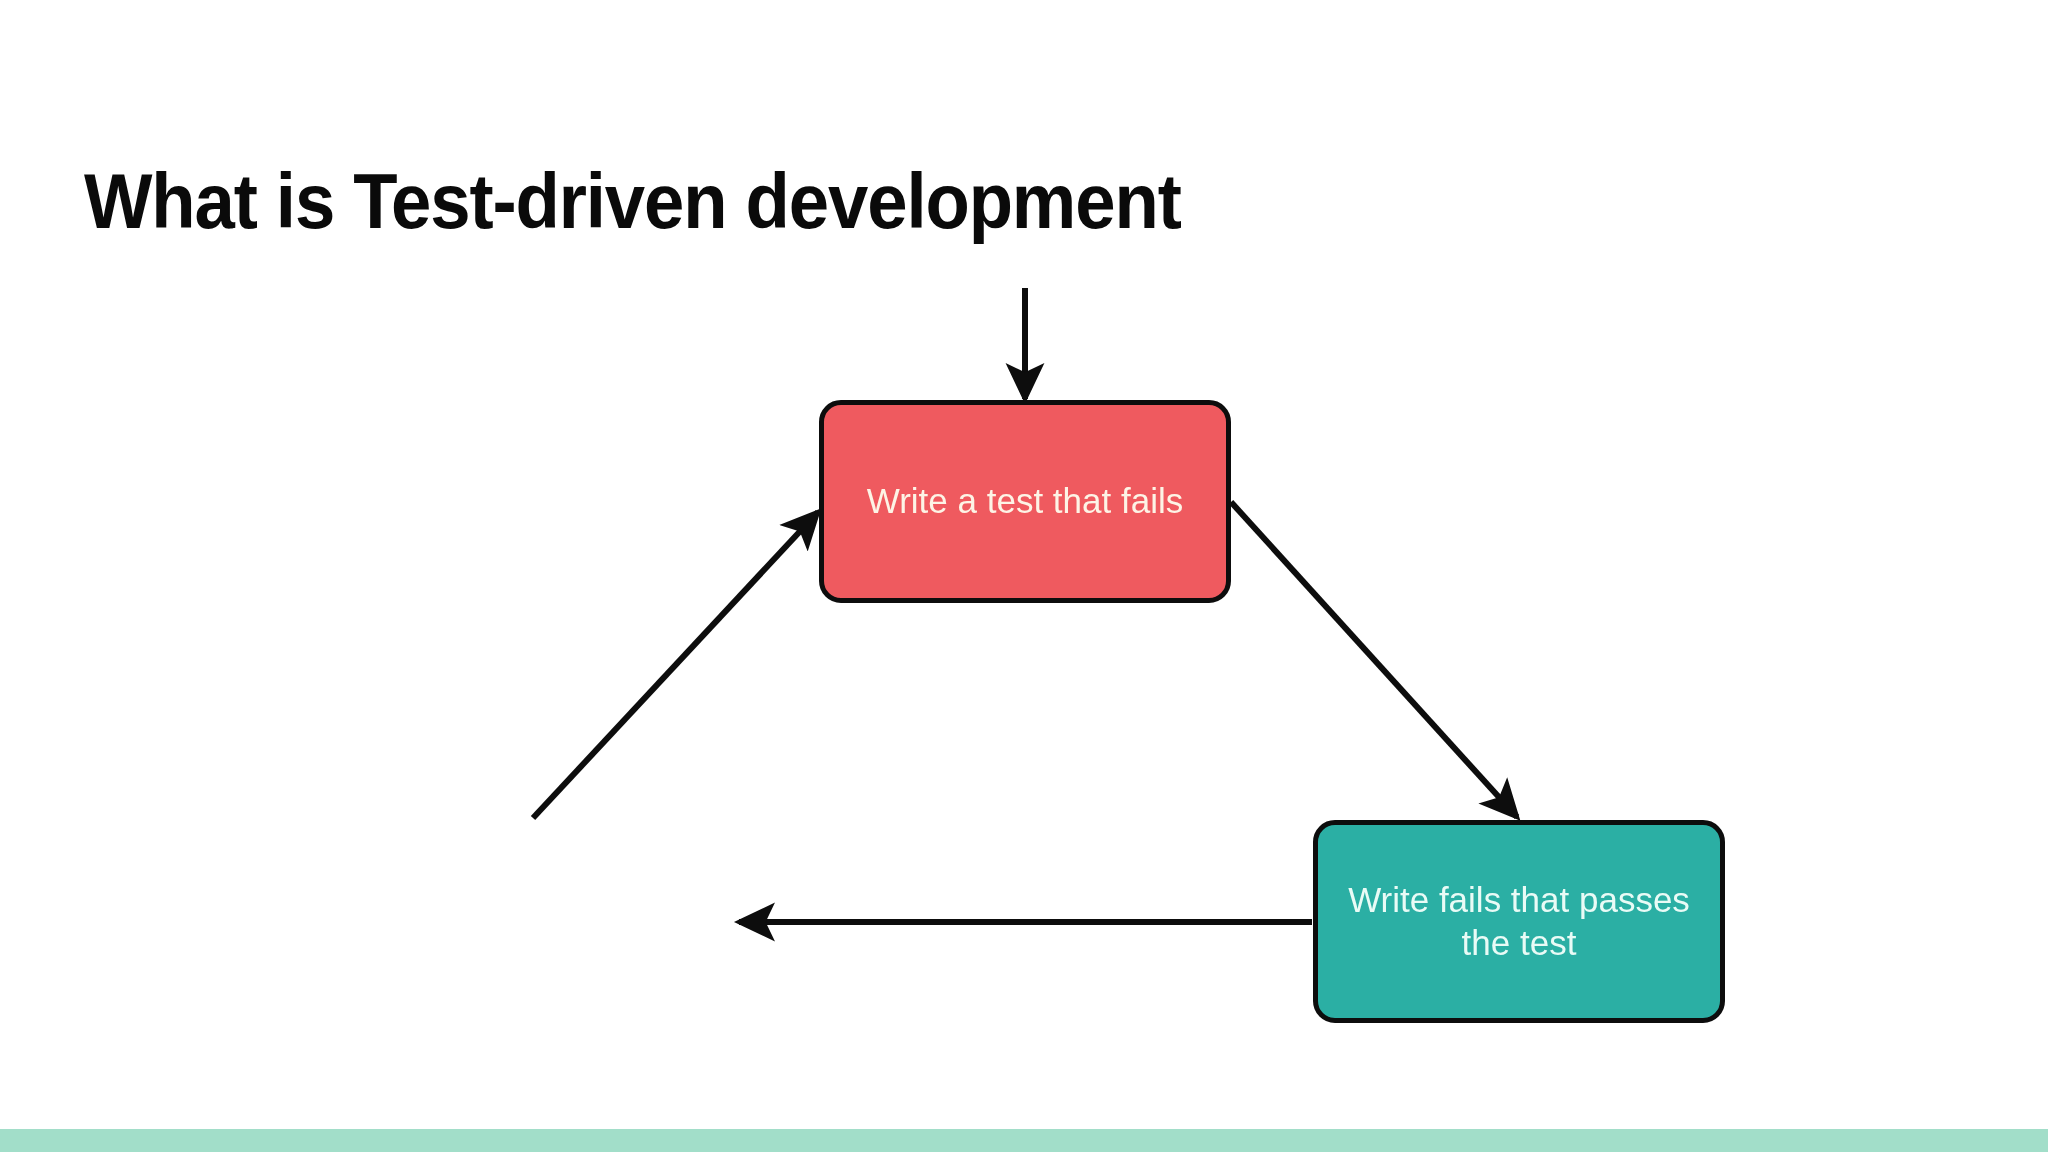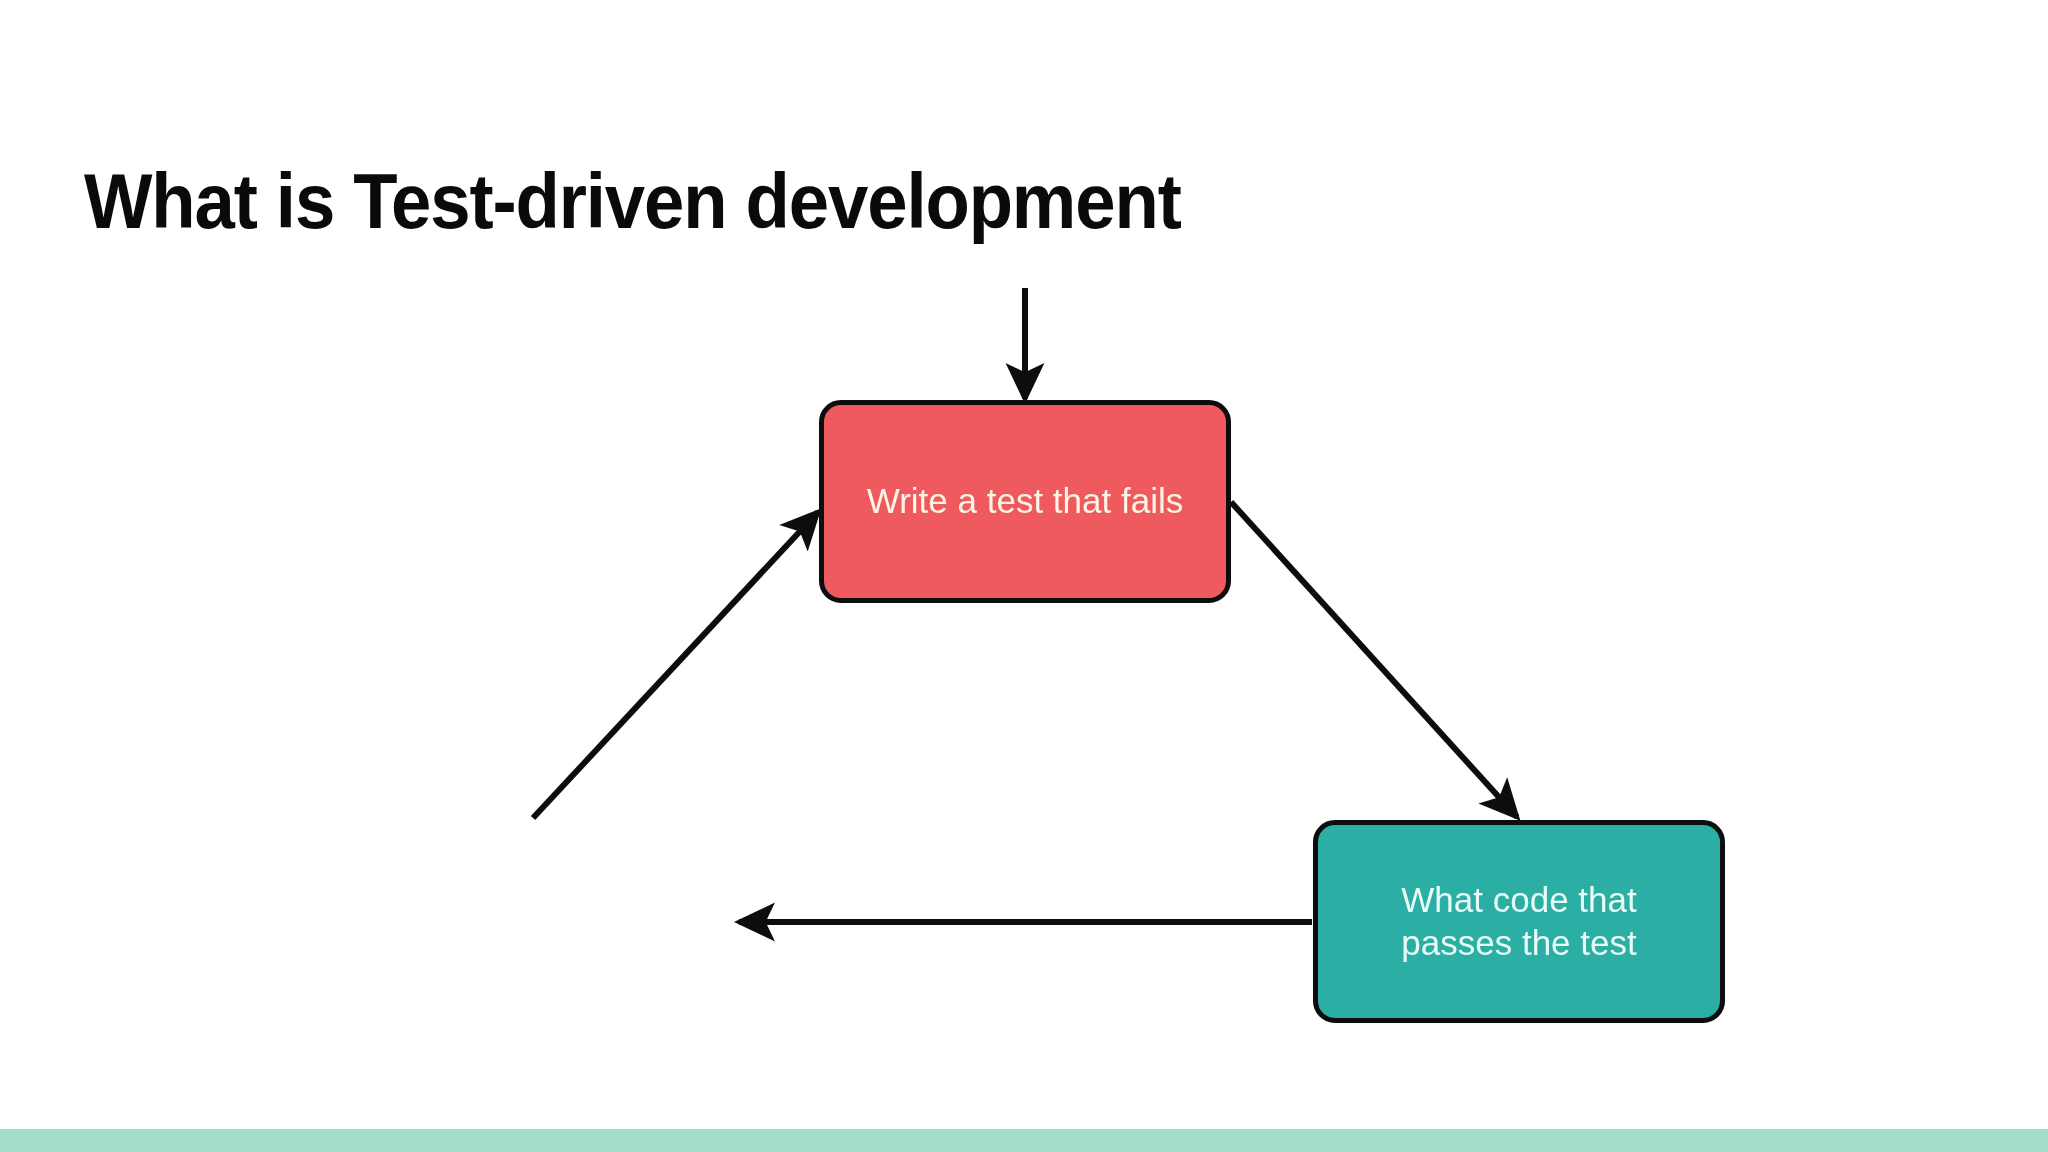--- a/index.html
+++ b/index.html
@@ -129,21 +129,21 @@
       <line x1="1312" y1="922" x2="739" y2="922" stroke="#0d0d0d" stroke-width="6" marker-end="url(#ah)"></line>
 
       <line x1="533" y1="818" x2="818" y2="512" stroke="#0d0d0d" stroke-width="6" marker-end="url(#ah)"></line>
     </svg>
 
     <div class="node" id="node-write-test" style="background: rgb(239, 90, 95); color: rgb(253, 244, 230); border-color: rgb(13, 13, 13);">
       <span class="node-label">Write a test that fails</span>
     </div>
 
     <div class="node" id="node-write-code" style="background: rgb(43, 175, 164); color: rgb(233, 251, 246); border-color: rgb(13, 13, 13);">
-      <span class="node-label">What code that passes the test</span>
+      <span class="node-label">Write fails that passes the test</span>
     </div>
 
 
   </div>
 
   <div id="bottom-bar" style="background: rgb(162, 222, 201);"></div>
 
 </div>
 
 </body></html>

